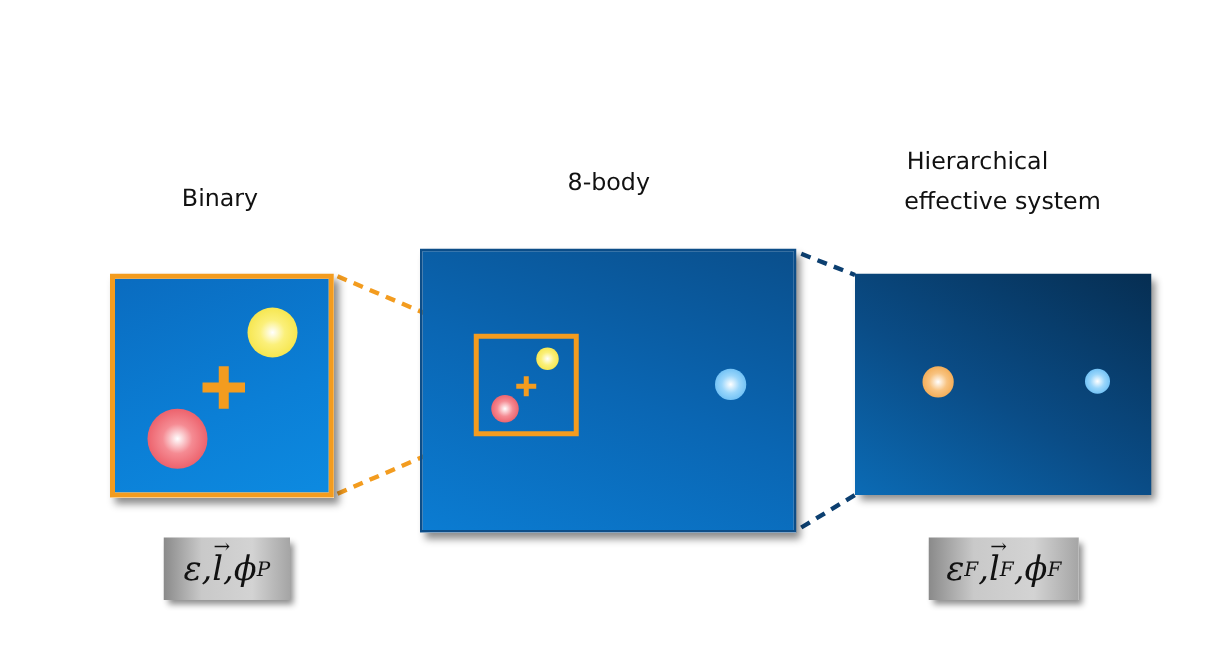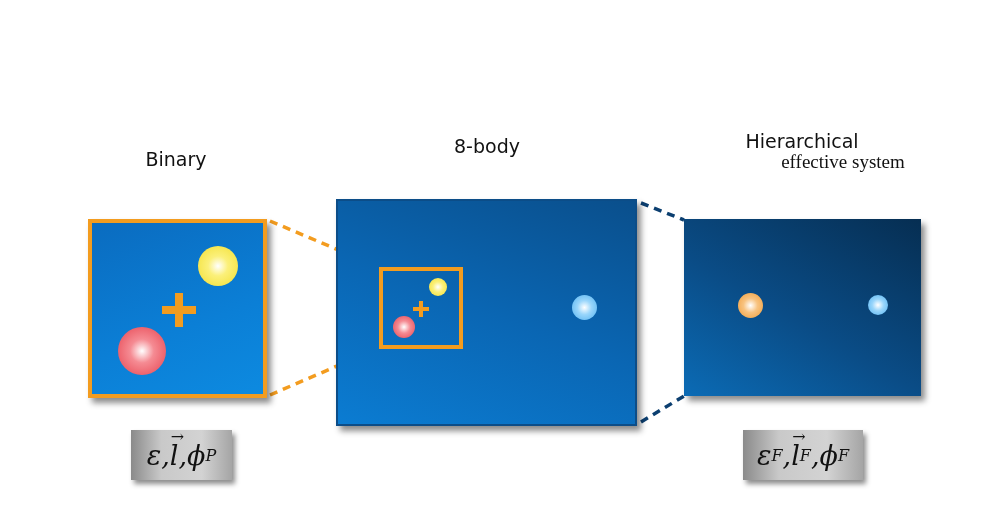--- a/index.html
+++ b/index.html
@@ -20,22 +20,22 @@
              box-shadow:3px 4px 5px rgba(0,0,0,0.45); font-family:"DejaVu Serif", serif; font-style:italic;
              color:#111; font-size:27px; display:flex; align-items:center; justify-content:center; white-space:nowrap; }
   .formula sub { font-size:16px; vertical-align:-4px; }
   svg.conn { position:absolute; left:0; top:0; }
 </style>
 </head>
 <body>
 
 <div class="label" style="left:116px; top:144px; width:120px;">Binary</div>
 <div class="label" style="left:427px; top:131px; width:120px;">8-body</div>
-<div class="label" style="left:692px; top:114px; width:220px;margin-top:12px;">Hierarchical</div>
-<div class="label" style="left:733px; top:146px; width:220px;font-family:Liberation Serif, serif;">effective system</div>
+<div class="label" style="left:672px; top:114px; width:220px;">Hierarchical</div>
+<div class="label" style="left:692px; top:146px; width:220px;">effective system</div>
 
 <svg class="conn" width="984" height="526">
   <line x1="270" y1="221" x2="381" y2="268" stroke="#f39c1f" stroke-width="3.5" stroke-dasharray="8,6"></line>
   <line x1="270" y1="395" x2="381" y2="347" stroke="#f39c1f" stroke-width="3.5" stroke-dasharray="8,6"></line>
   <line x1="641" y1="203" x2="684" y2="220" stroke="#0c3f70" stroke-width="3.5" stroke-dasharray="8,6"></line>
   <line x1="641" y1="422" x2="684" y2="396" stroke="#0c3f70" stroke-width="3.5" stroke-dasharray="8,6"></line>
 </svg>
 
 <div class="panel binary">
   <div class="ball" style="left:106px; top:23px; width:40px; height:40px; background:radial-gradient(circle at 50% 50%,#ffffff 0%,#fbf07a 35%,#f2de2e 100%);"></div>

